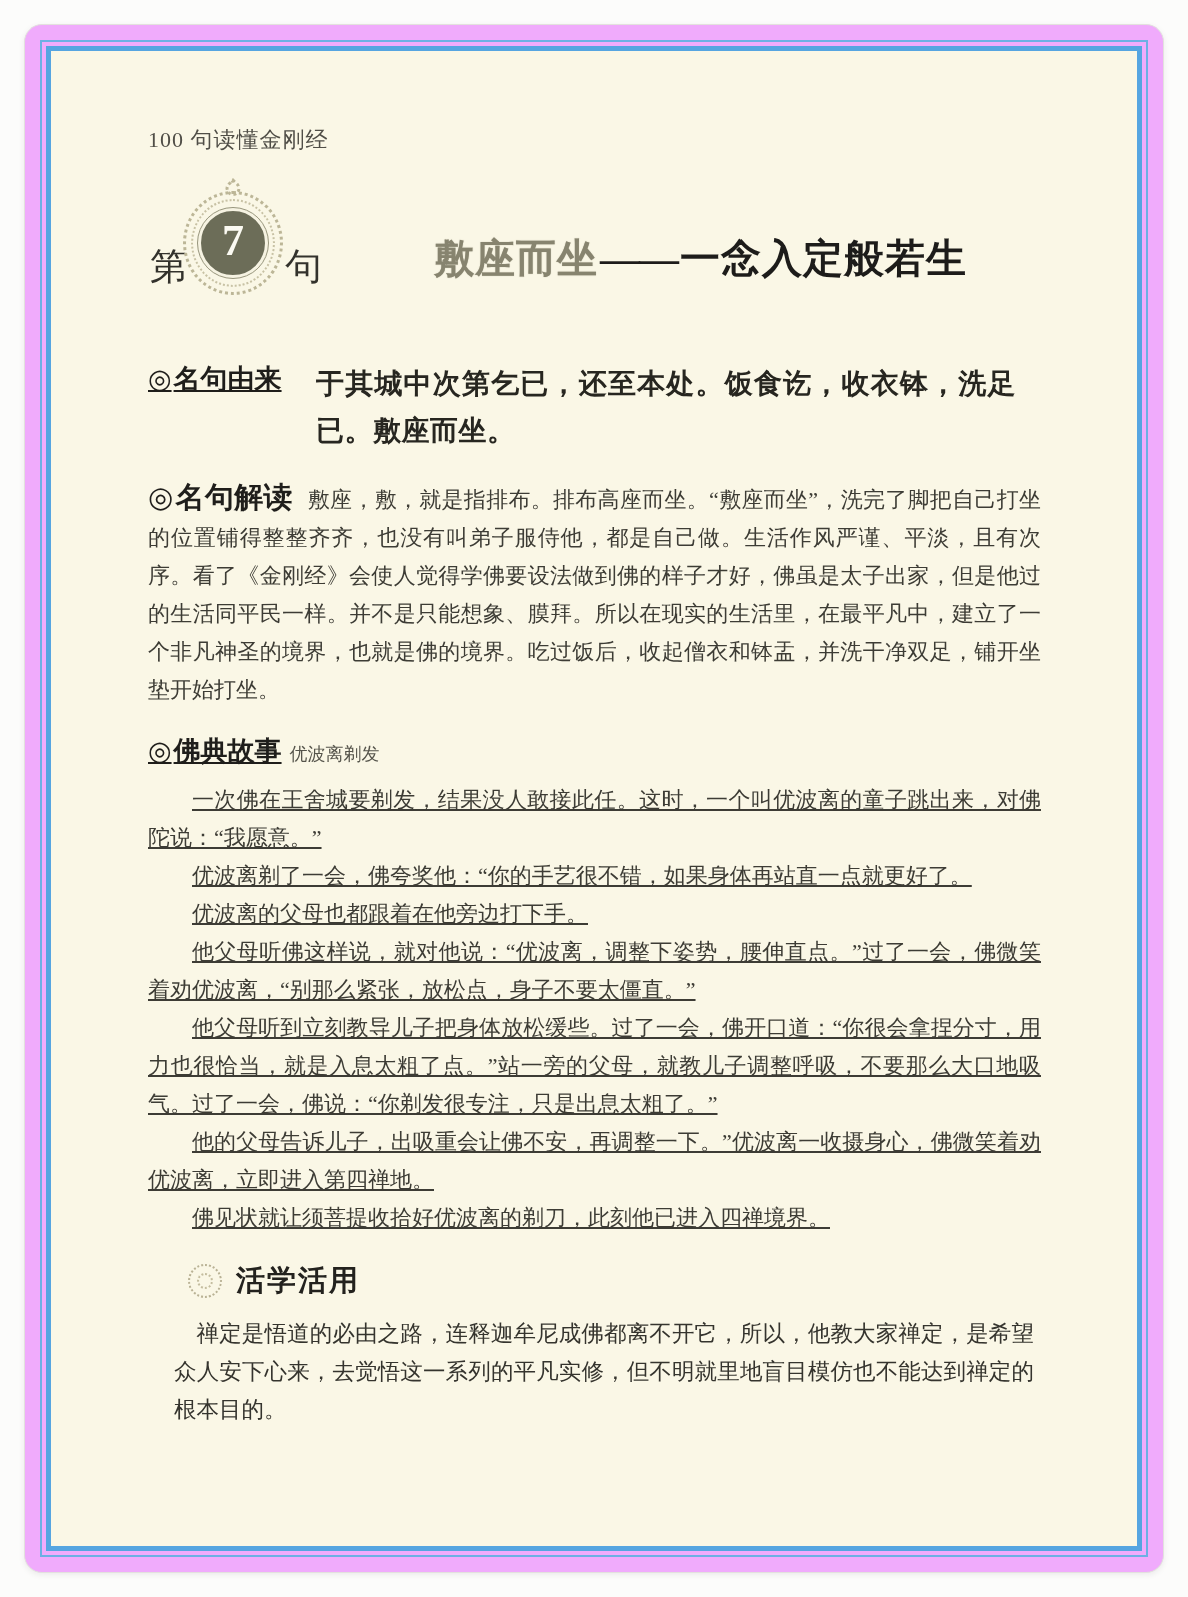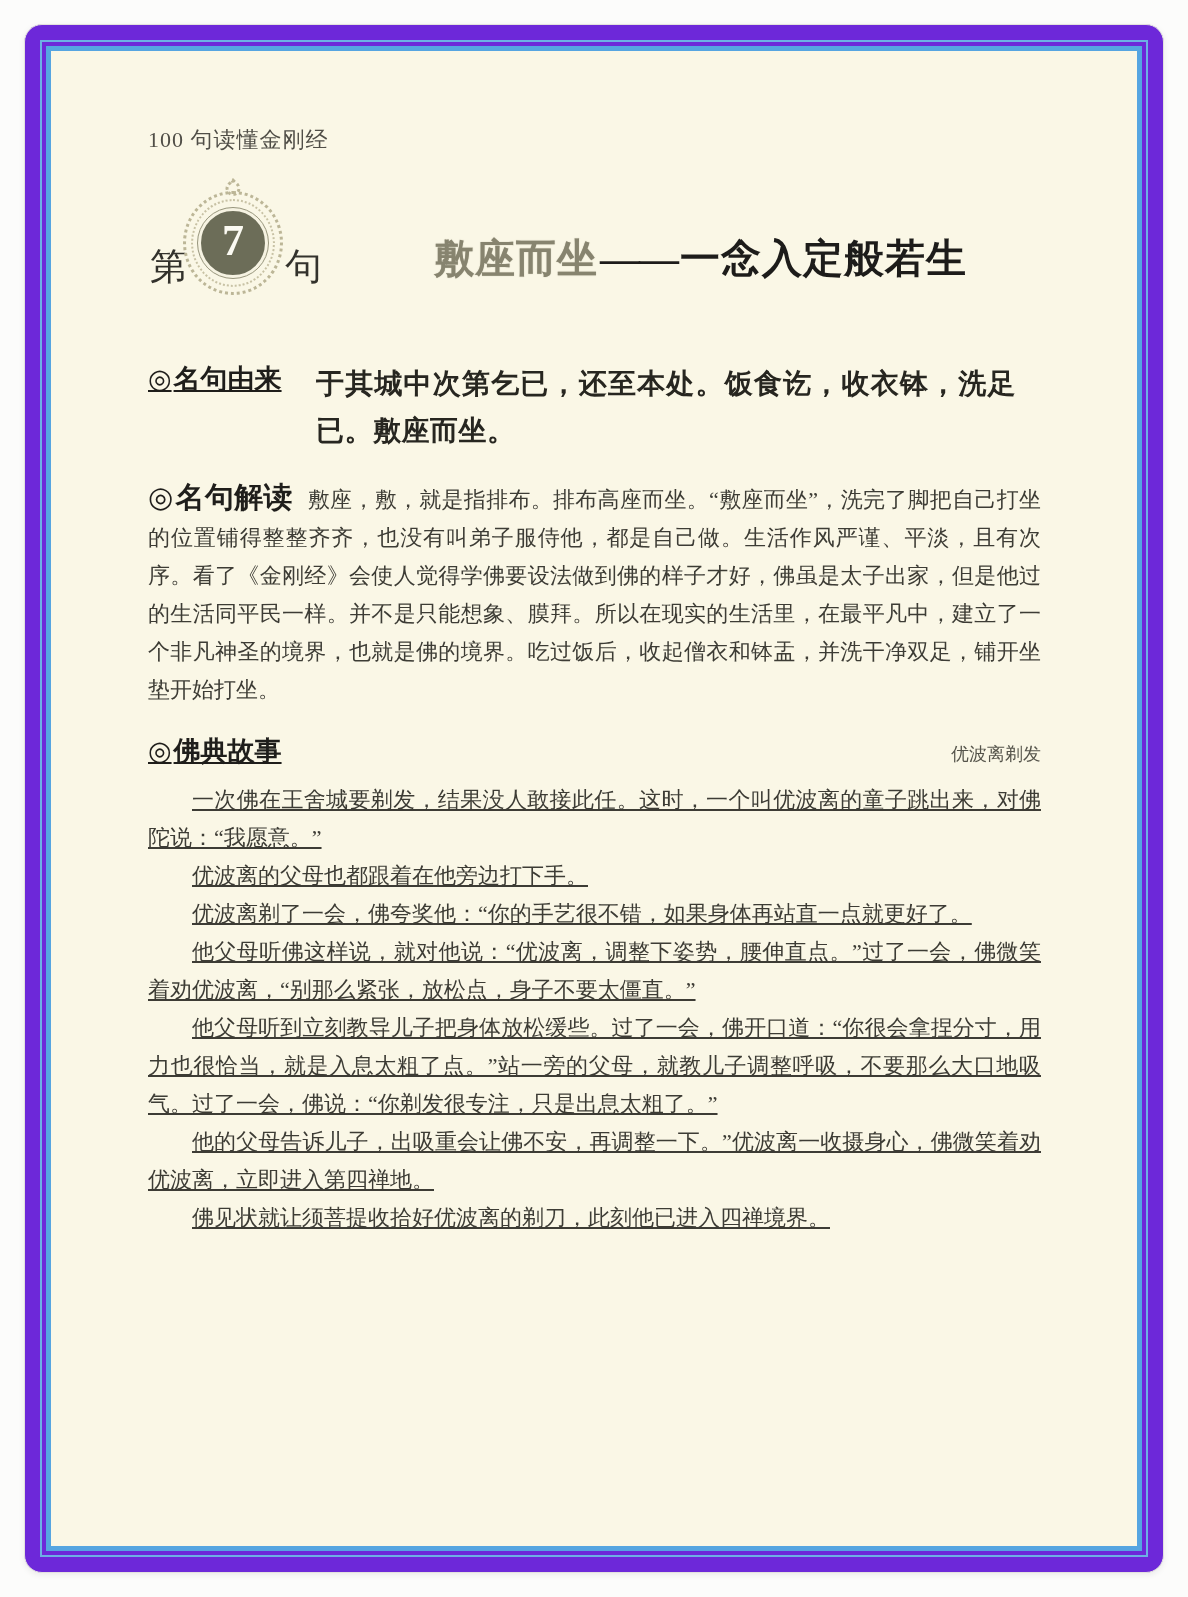--- a/index.html
+++ b/index.html
@@ -7,21 +7,21 @@
     width:1188px; height:1597px;
     background:#fcfcfb;
     font-family:"Liberation Serif", serif;
     -webkit-font-smoothing:antialiased;
   }
   .stage { position:relative; width:1188px; height:1597px; overflow:hidden; }
 
   
   .card {
     position:absolute; inset:24px;
-    background:#6d28d9;
+    background:#f0abfc;
     border:1px solid #e3e1de;
     border-radius:18px;
     box-shadow:0 2px 6px rgba(0,0,0,.07);
   }
   .thin-frame {
     position:absolute; inset:15px;
     border:2px solid #6cb0e4;
   }
   .page {
     position:absolute; inset:21px;
@@ -116,21 +116,21 @@
     color:#3d3c35;
   }
   .h2-inline {
     font-family:"Liberation Sans", sans-serif;
     font-weight:700; font-size:29px; color:#1f1e1b;
     line-height:1; margin-right:15px;
   }
 
   
   .sec-story { margin-top:26px; }
-  .story-head { display:flex; align-items:baseline;justify-content:space-between; }
+  .story-head { display:flex; align-items:baseline; }
   .story-subtitle {
     font-family:"Liberation Sans", sans-serif;
     font-size:18px; color:#55544b; margin-left:8px; white-space:nowrap;
   }
   .story-body { margin-top:12px;text-decoration:underline; }
   .story-p {
     margin:0; font-size:22px; line-height:38px;
     text-indent:2em; text-align:justify; color:#3d3c35;
   }
 
@@ -197,27 +197,34 @@
           <p class="interp-p"><span class="h2-inline"><span class="marker">◎</span><span>名句解读</span></span><span>敷座，敷，就是指排布。排布高座而坐。“敷座而坐”，洗完了脚把自己打坐的位置铺得整整齐齐，也没有叫弟子服侍他，都是自己做。生活作风严谨、平淡，且有次序。看了《金刚经》会使人觉得学佛要设法做到佛的样子才好，佛虽是太子出家，但是他过的生活同平民一样。并不是只能想象、膜拜。所以在现实的生活里，在最平凡中，建立了一个非凡神圣的境界，也就是佛的境界。吃过饭后，收起僧衣和钵盂，并洗干净双足，铺开坐垫开始打坐。</span></p>
         </section>
 
         <section class="sec-story">
           <div class="story-head">
             <h2 class="h2"><span class="marker">◎</span><span>佛典故事</span></h2>
             <span class="story-subtitle">优波离剃发</span>
           </div>
           <div class="story-body">
             <p class="story-p">一次佛在王舍城要剃发，结果没人敢接此任。这时，一个叫优波离的童子跳出来，对佛陀说：“我愿意。”</p>
+            <p class="story-p">优波离剃了一会，佛夸奖他：“你的手艺很不错，如果身体再站直一点就更好了。</p>
             <p class="story-p">优波离的父母也都跟着在他旁边打下手。</p>
-            <p class="story-p">优波离剃了一会，佛夸奖他：“你的手艺很不错，如果身体再站直一点就更好了。</p>
             <p class="story-p">他父母听佛这样说，就对他说：“优波离，调整下姿势，腰伸直点。”过了一会，佛微笑着劝优波离，“别那么紧张，放松点，身子不要太僵直。”</p>
             <p class="story-p">他父母听到立刻教导儿子把身体放松缓些。过了一会，佛开口道：“你很会拿捏分寸，用力也很恰当，就是入息太粗了点。”站一旁的父母，就教儿子调整呼吸，不要那么大口地吸气。过了一会，佛说：“你剃发很专注，只是出息太粗了。”</p>
             <p class="story-p">他的父母告诉儿子，出吸重会让佛不安，再调整一下。”优波离一收摄身心，佛微笑着劝优波离，立即进入第四禅地。</p>
             <p class="story-p">佛见状就让须菩提收拾好优波离的剃刀，此刻他已进入四禅境界。</p>
           </div>
         </section>
 
+        <section class="sec-practice">
+          <div class="practice-head">
+            <span class="dotted-circle-icon"></span>
+            <h3 class="practice-title">活学活用</h3>
+          </div>
+          <p class="practice-p">禅定是悟道的必由之路，连释迦牟尼成佛都离不开它，所以，他教大家禅定，是希望众人安下心来，去觉悟这一系列的平凡实修，但不明就里地盲目模仿也不能达到禅定的根本目的。</p>
+        </section>
 
 
       </div>
     </div>
   </div>
 </div>
 
 </body></html>

